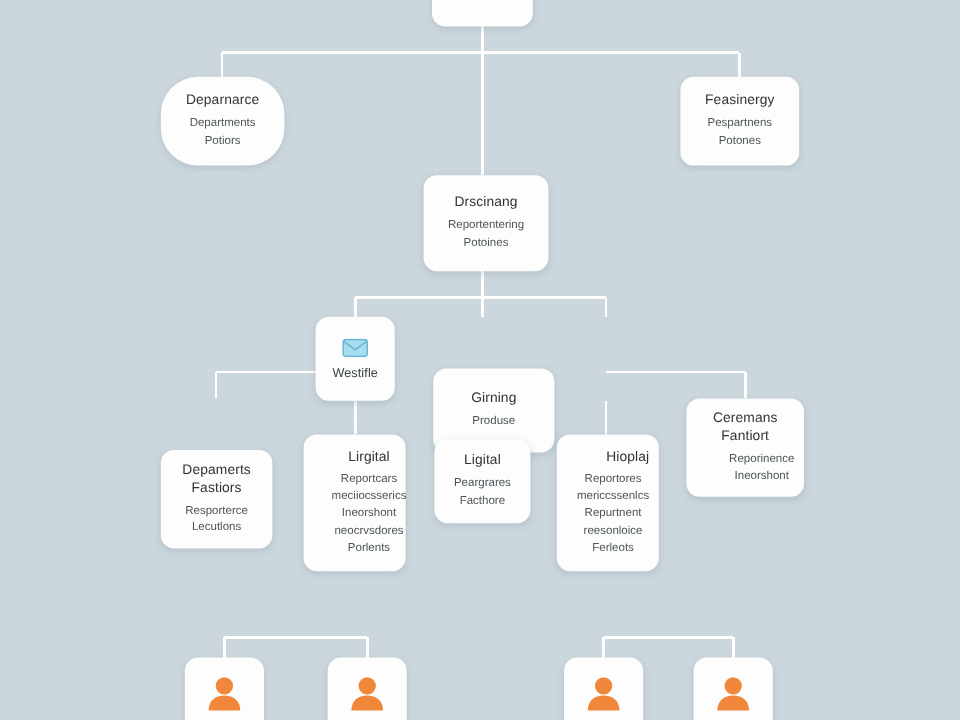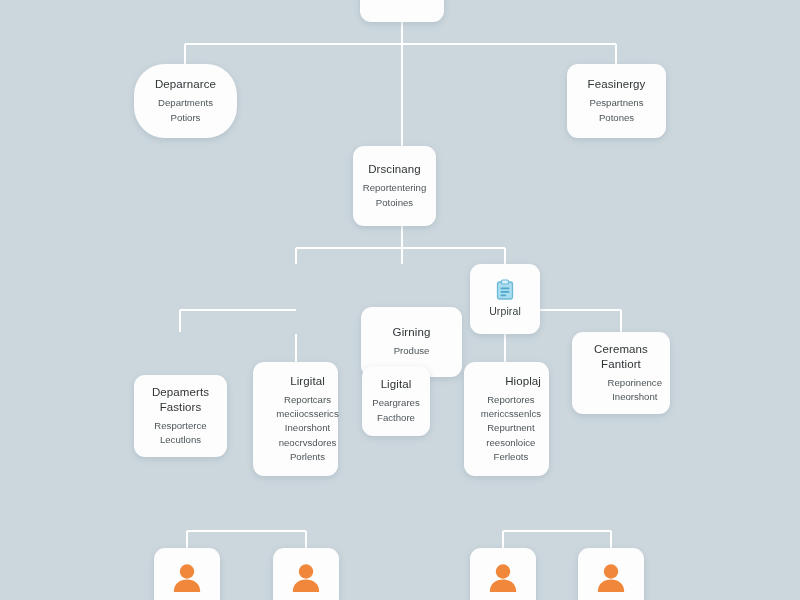--- a/index.html
+++ b/index.html
@@ -159,69 +159,66 @@
   </div>
 
   <div class="node" style="left:567px; top:64px; width:99px; height:74px;">
     <div class="node-title">Feasinergy</div>
     <div class="node-sub">
       <div>Pespartnens</div>
       <div>Potones</div>
     </div>
   </div>
 
-  <div class="node" style="left:353px; top:146px; width:83px; height:80px;">
+  <div class="node" style="left:353px; top:146px; width:104px; height:80px;">
     <div class="node-title">Drscinang</div>
     <div class="node-sub">
       <div>Reportentering</div>
       <div>Potoines</div>
     </div>
   </div>
 
+  <div class="node with-icon" style="left:263px; top:264px; width:66px; height:70px;">
+    <span class="icon-wrap">
+      <svg width="22" height="16" viewBox="0 0 22 16">
+        <rect x="1" y="1" width="20" height="14" rx="2.2" fill="#a8dcef" stroke="#6cb8d6" stroke-width="1.3"></rect>
+        <path d="M1.8,2.6 L11,9.4 L20.2,2.6" fill="none" stroke="#6cb8d6" stroke-width="1.3" stroke-linecap="round"></path>
+      </svg>
+    </span>
+    <div class="node-title">Westifle</div>
+  </div>
 
   <div class="node" style="left:361px; top:274px; width:101px; height:70px;margin-top:33px;">
     <div class="node-title">Girning</div>
     <div class="node-sub">
       <div>Produse</div>
     </div>
   </div>
 
-  <div class="node with-icon" style="left:470px; top:264px; width:70px; height:70px;">
-    <span class="icon-wrap">
-      <svg width="18" height="21" viewBox="0 0 18 21">
-        <rect x="1.5" y="3" width="15" height="17" rx="2.2" fill="#a8dcef" stroke="#6cb8d6" stroke-width="1.3"></rect>
-        <rect x="5.5" y="1" width="7" height="4" rx="1.3" fill="#d8f0fa" stroke="#6cb8d6" stroke-width="1.2"></rect>
-        <rect x="4.6" y="8.5" width="8.8" height="1.7" rx="0.8" fill="#4fa6c8"></rect>
-        <rect x="4.6" y="12" width="8.8" height="1.7" rx="0.8" fill="#4fa6c8"></rect>
-        <rect x="4.6" y="15.5" width="5.5" height="1.7" rx="0.8" fill="#4fa6c8"></rect>
-      </svg>
-    </span>
-    <div class="node-title">Urpiral</div>
-  </div>
 
   <div class="node" style="left:134px; top:332px; width:93px; height:82px;margin-top:43px;">
     <div class="node-title soft">Depamerts Fastiors</div>
     <div class="node-sub">
       <div>Resporterce</div>
       <div>Lecutlons</div>
     </div>
   </div>
 
   <div class="node" style="left:253px; top:362px; width:85px; height:114px;padding-left:32px;">
     <div class="node-title">Lirgital</div>
     <div class="node-sub">
       <div>Reportcars</div>
       <div>meciiocsserics</div>
       <div>Ineorshont</div>
       <div>neocrvsdores</div>
       <div>Porlents</div>
     </div>
   </div>
 
-  <div class="node" style="left:362px; top:366px; width:68px; height:70px;">
+  <div class="node" style="left:362px; top:366px; width:80px; height:70px;">
     <div class="node-title">Ligital</div>
     <div class="node-sub">
       <div>Peargrares</div>
       <div>Facthore</div>
     </div>
   </div>
 
   <div class="node" style="left:464px; top:362px; width:85px; height:114px;align-items:flex-end;">
     <div class="node-title">Hioplaj</div>
     <div class="node-sub">

